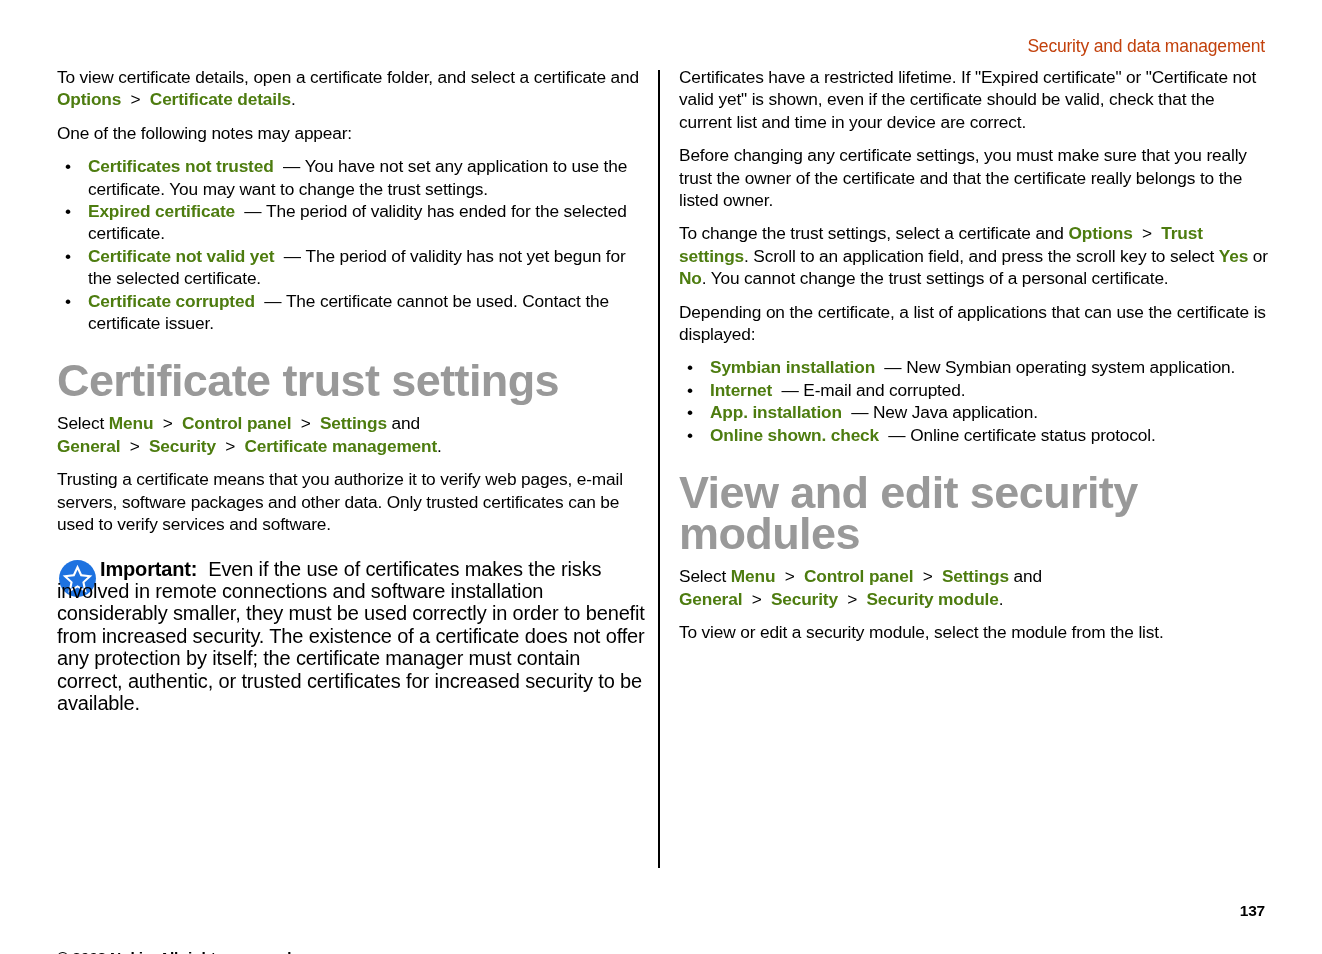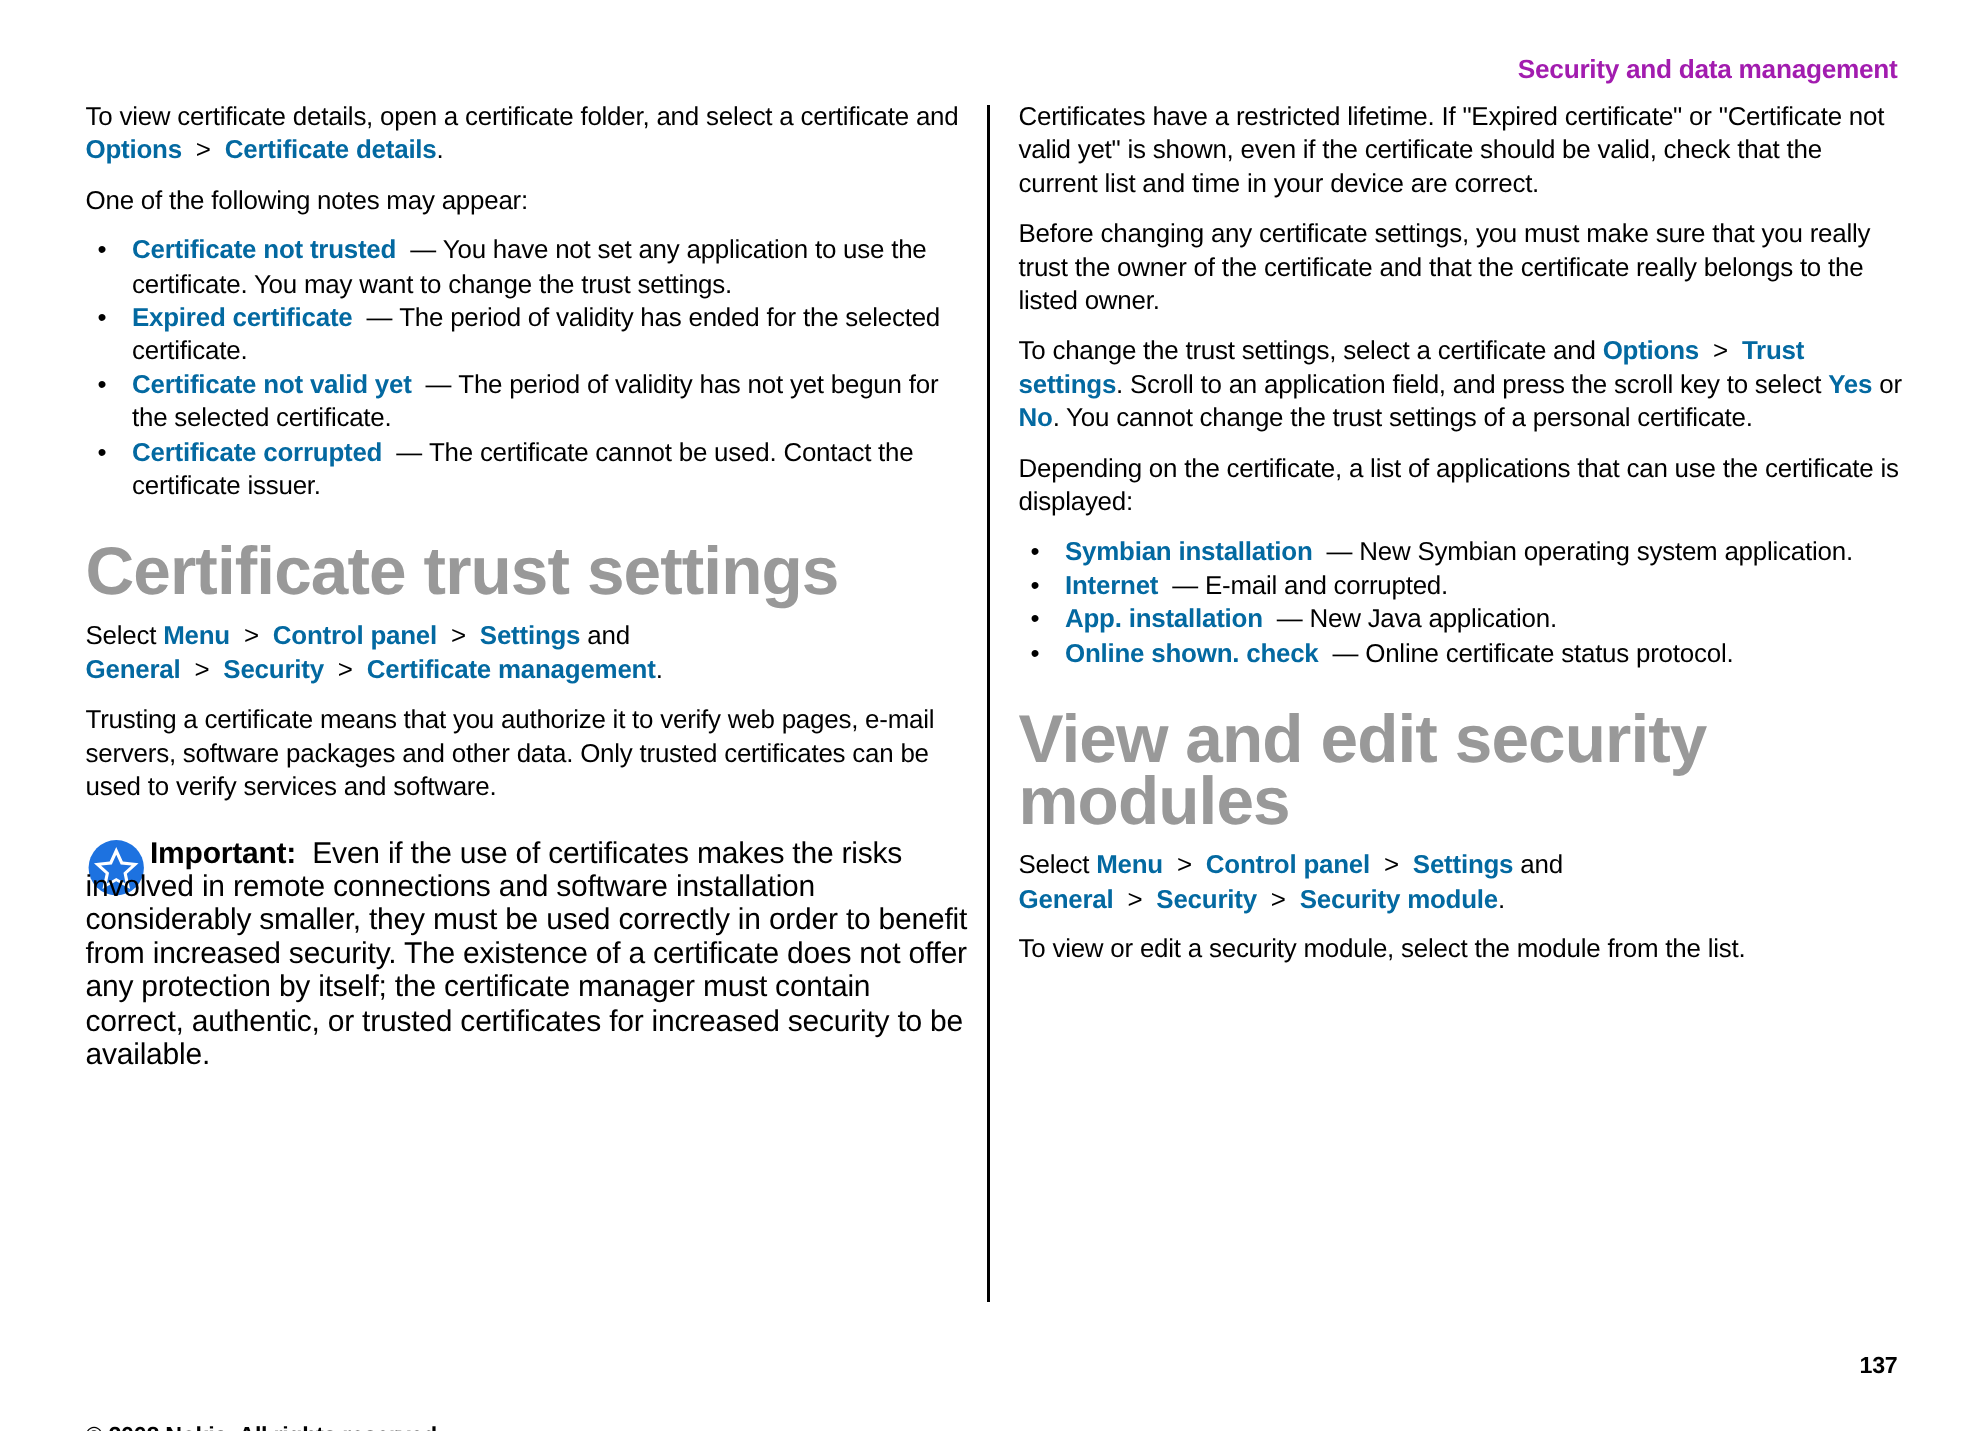--- a/index.html
+++ b/index.html
@@ -20,23 +20,23 @@
     overflow: hidden;
     box-sizing: border-box;
   }
 
   
   .running-header {
     position: absolute;
     top: 36px;
     right: 57px;
     font-size: 17.5px;
-    font-weight: bold;
+    font-weight: normal;
     letter-spacing: -0.2px;
-    color: #a21caf;
+    color: #c2410c;
     white-space: nowrap;
   }
 
   
   .column-rule {
     position: absolute;
     left: 658px;
     top: 70px;
     width: 2px;
     height: 798px;
@@ -63,21 +63,21 @@
   p.body {
     margin: 0 0 11px 0;
     font-size: 17.3px;
     line-height: 22.4px;
     color: #000000;
     letter-spacing: -0.15px;
   }
   p.body:last-child { margin-bottom: 0; }
 
   .b {
-    color: #0369a1;
+    color: #4d7c0f;
     font-weight: bold;
   }
   .sep {
     color: #000000;
     font-weight: normal;
   }
 
   
   ul.bullets {
     margin: 0 0 11px 0;
@@ -171,21 +171,21 @@
   <div class="columns">
 
     <div class="col col-left">
 
       <p class="body"><span>To view certificate details, open a certificate folder, and select a certificate and </span><span class="b">Options</span><span class="sep">&nbsp;&nbsp;</span><span class="sep">&gt;</span><span class="sep">&nbsp;&nbsp;</span><span class="b">Certificate details</span><span>.</span></p>
 
       <p class="body">One of the following notes may appear:</p>
 
       <ul class="bullets">
         <li>
-          <span class="dot">•</span><span class="b">Certificate not trusted</span><span>&nbsp;&nbsp;</span><span>—</span><span>&nbsp;</span><span>You have not set any application to use the certificate. You may want to change the trust settings.</span>
+          <span class="dot">•</span><span class="b">Certificates not trusted</span><span>&nbsp;&nbsp;</span><span>—</span><span>&nbsp;</span><span>You have not set any application to use the certificate. You may want to change the trust settings.</span>
         </li>
         <li>
           <span class="dot">•</span><span class="b">Expired certificate</span><span>&nbsp;&nbsp;</span><span>—</span><span>&nbsp;</span><span>The period of validity has ended for the selected certificate.</span>
         </li>
         <li>
           <span class="dot">•</span><span class="b">Certificate not valid yet</span><span>&nbsp;&nbsp;</span><span>—</span><span>&nbsp;</span><span>The period of validity has not yet begun for the selected certificate.</span>
         </li>
         <li>
           <span class="dot">•</span><span class="b">Certificate corrupted</span><span>&nbsp;&nbsp;</span><span>—</span><span>&nbsp;</span><span>The certificate cannot be used. Contact the certificate issuer.</span>
         </li>

